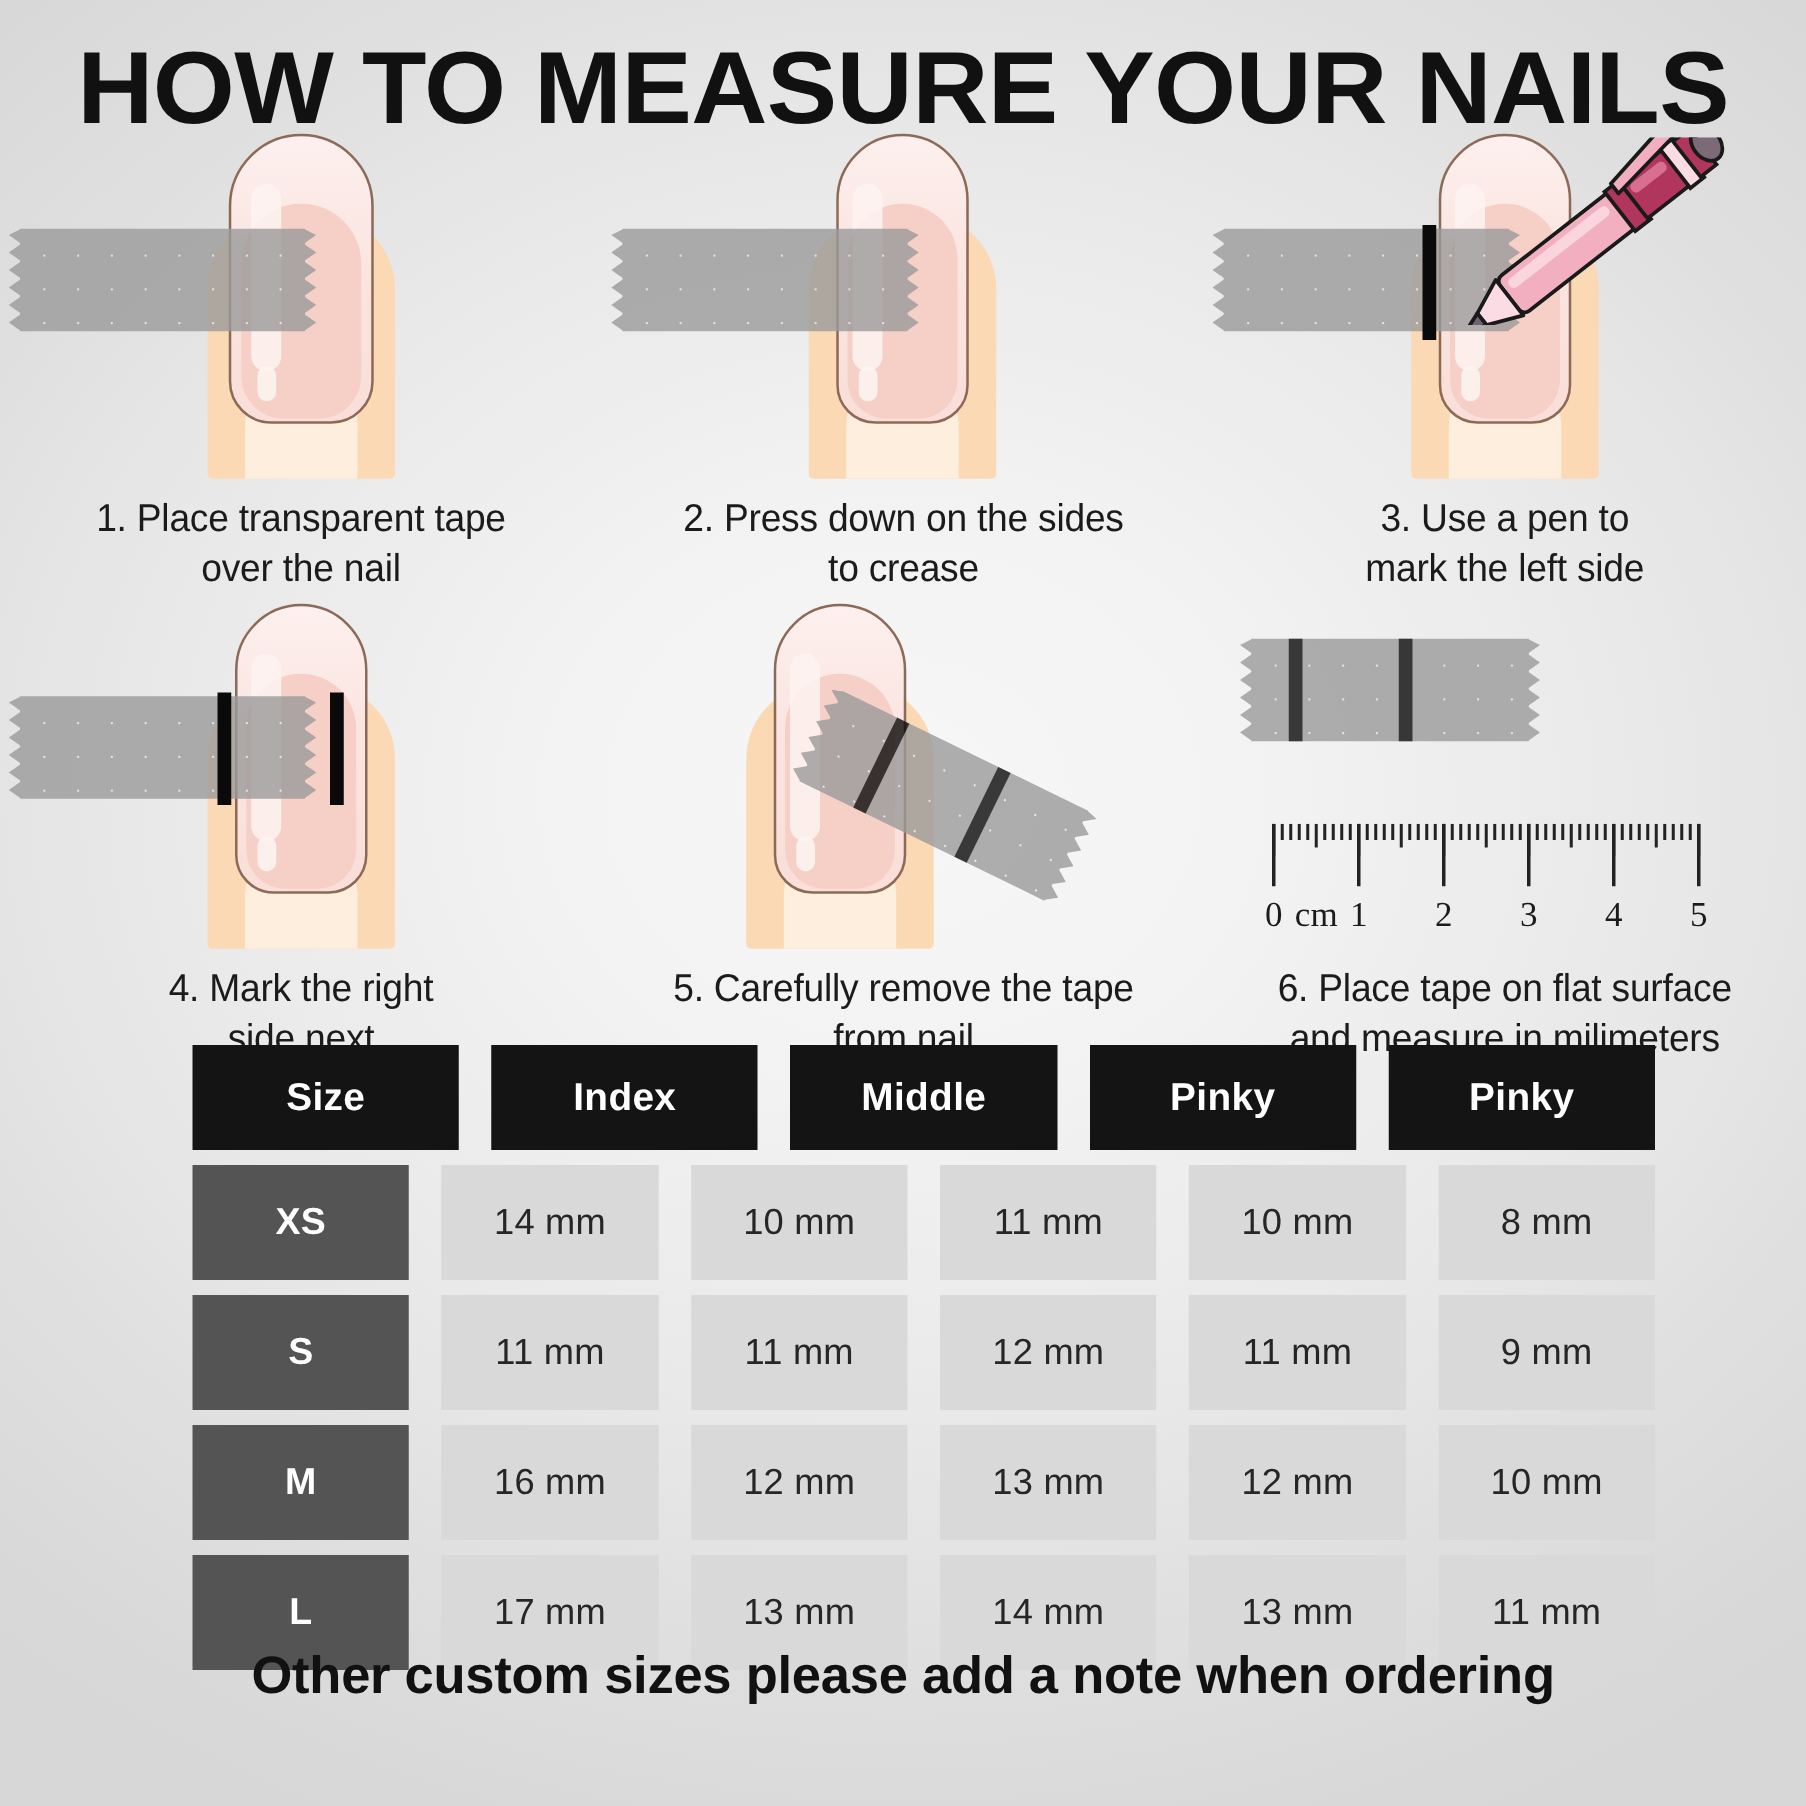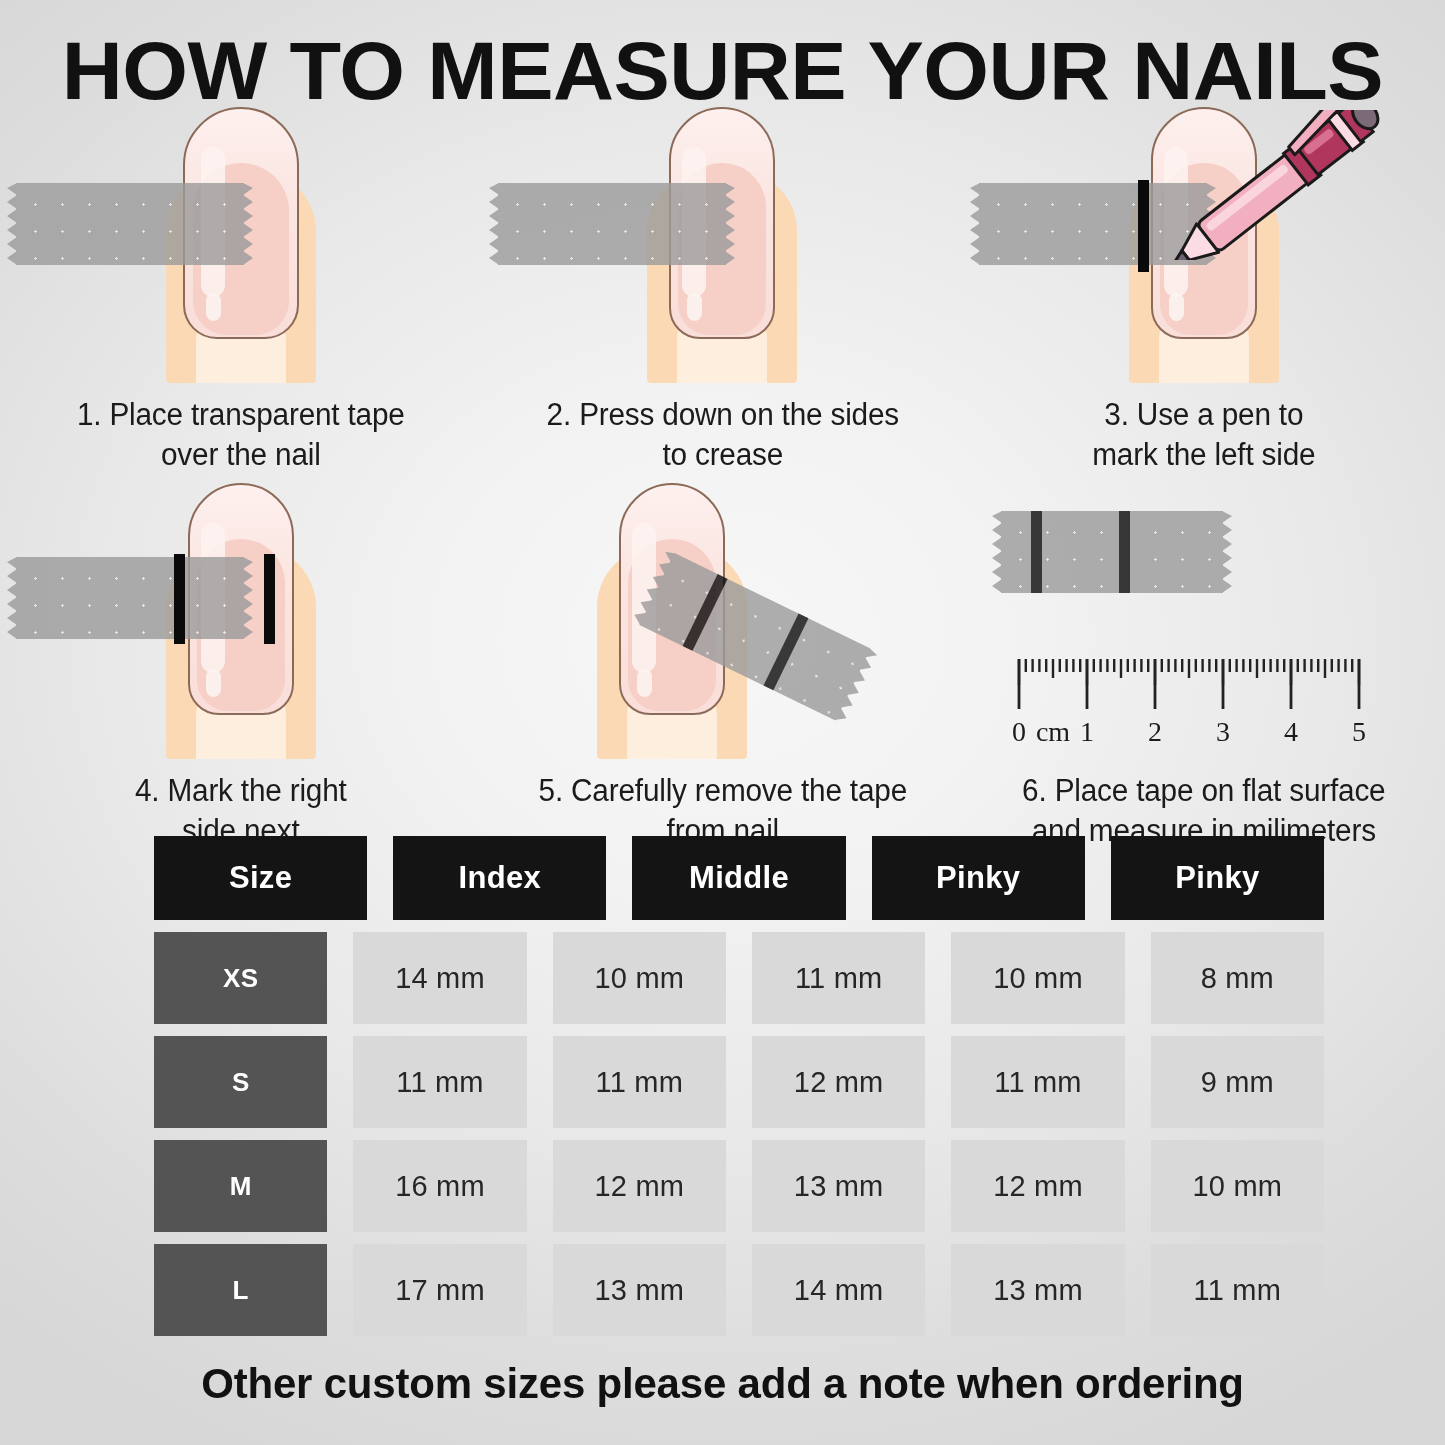--- a/index.html
+++ b/index.html
@@ -90,27 +90,27 @@
   .table{position:absolute;left:154px;top:836px;width:1170px;}
   .trow{display:flex;gap:26px;margin-bottom:11px;}
   .cell{
     height:84px;display:flex;align-items:center;justify-content:center;
     font-size:29px;color:#262626;font-weight:400;
     background:#d9d9d9;flex:1 1 0;letter-spacing:.2px;
   }
   .hrow .cell{
     background:#141414;color:#fff;font-weight:bold;font-size:31px;letter-spacing:.3px;
   }
-  .trow .cell.sizecell{background:#545454;color:#fff;font-weight:bold;font-size:26px;}
+  .trow .cell.sizecell{background:#545454;color:#fff;font-weight:bold;font-size:30px;}
   .hrow{margin-bottom:12px;}
   .drow .cell{height:92px;}
   .drow{margin-bottom:12px;}
 
   .footer{
-    position:absolute;left:0;top:1360px;width:1445px;text-align:center;
+    position:absolute;left:0;top:1316px;width:1445px;text-align:center;
     font-family:"Liberation Sans Narrow","Liberation Sans",sans-serif;
     font-weight:bold;font-size:42px;color:#111;letter-spacing:-0.2px;
     transform:scaleX(1.0);white-space:nowrap;
   }
 </style>
 </head>
 <body>
 
 <div class="stage">
 

